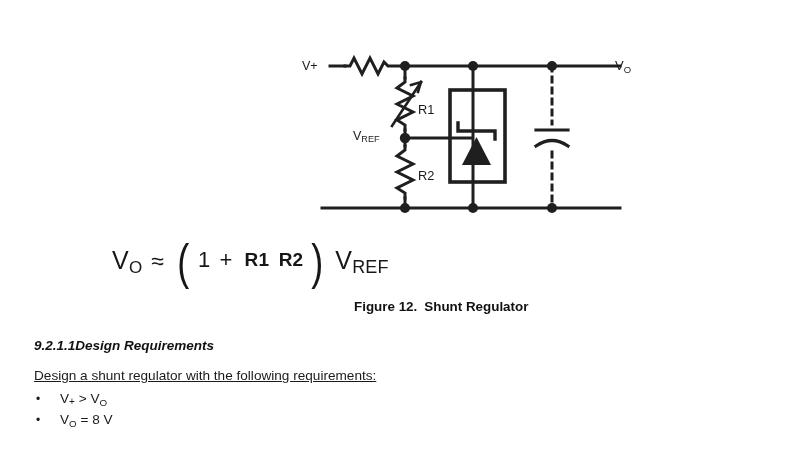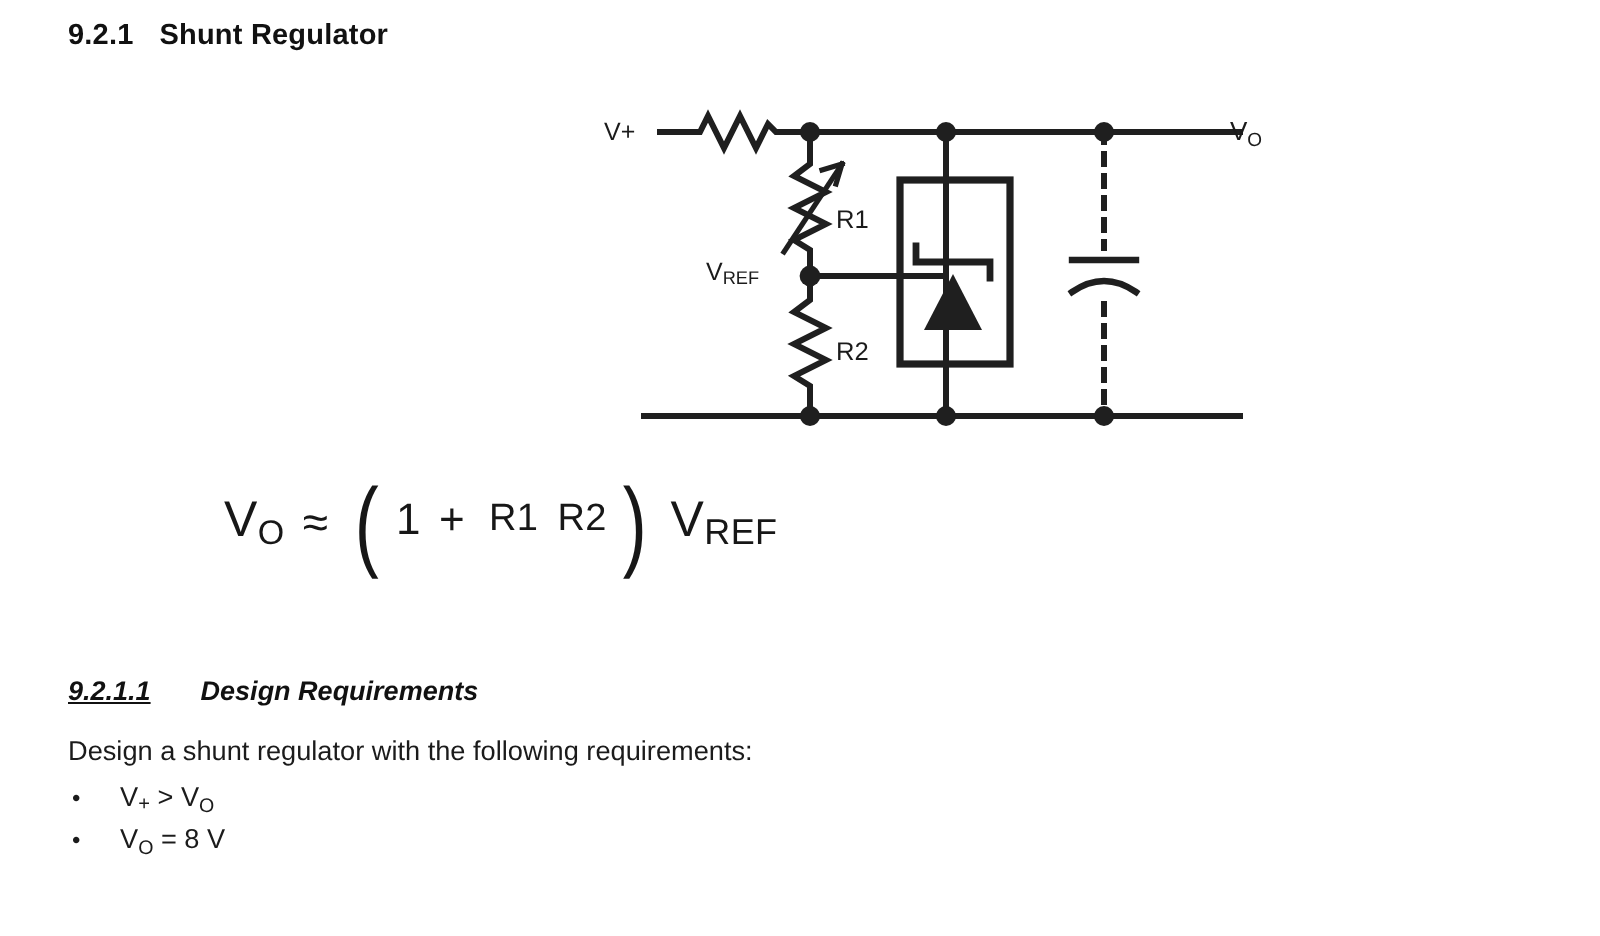--- a/index.html
+++ b/index.html
@@ -36,31 +36,31 @@
 
   .h-sub {
     position: absolute;
     left: 34px;
     top: 338px;
     font-size: 13.5px;
     font-weight: bold;
     font-style: italic;
     white-space: nowrap;
   }
-  .h-sub .num { margin-right: 25px; text-decoration: underline; }
+  .h-sub .num { margin-right: 0; }
 
   
   .body-line {
     position: absolute;
     left: 34px;
     font-size: 13.6px;
     color: #1b1b1b;
     white-space: nowrap;
   }
-  #intro-line { top: 368px; }
+  #intro-line { top: 368px; text-decoration: underline; }
   #select-line { top: 437px; }
 
   .bullet-row {
     position: absolute;
     left: 36px;
     font-size: 13.6px;
     color: #1b1b1b;
     white-space: nowrap;
     display: flex;
     align-items: baseline;
@@ -134,20 +134,21 @@
   .eq-one { font-size: 22px; margin-right: 9px; }
   .eq-plus { font-size: 22px; margin-right: 10px; }
   .frac {
     display: inline-flex;
     flex-direction: column;
     align-items: center;
     font-size: 19px;
     line-height: 1.12;
     position: relative;
     top: 0px;
+    font-weight: bold;
   }
   .frac .numer { padding: 0 2px 1px; }
   .frac .denom { padding: 1px 2px 0; }
   .frac .bar {
     width: 100%;
     min-width: 38px;
     height: 2.4px;
     background: #171717;
   }
   .eq-vref { margin-left: 9px; font-size: 25px; }
@@ -175,23 +176,20 @@
   #label-vo    { left: 325px; top: 18px; font-size: 13px; }
   #label-vref  { left: 63px;  top: 89px; font-size: 12.5px; }
   #label-r1    { left: 128px; top: 62px; font-size: 12.8px; }
   #label-r2    { left: 128px; top: 128px; font-size: 12.8px; }
 </style>
 </head>
 <body>
 
 <div class="page">
 
-  <div class="h-section">
-    <span class="num">9.2.1</span><span>Shunt Regulator</span>
-  </div>
 
   <div class="schematic">
     <svg width="370" height="190" viewBox="0 0 370 190" xmlns="http://www.w3.org/2000/svg">
       <g stroke="#1f1f1f" stroke-width="3" fill="none" stroke-linecap="square">
 
         <path d="M40 26 L 55 26"></path>
 
         <path d="M55 26 L 60 26 L 64 18 L 72 34 L 80 18 L 88 34 L 94 22 L 98 26 L 112 26" stroke-width="3" stroke-linejoin="miter"></path>
 
         <path d="M112 26 L 330 26"></path>
@@ -261,20 +259,23 @@
     <span class="term eq-plus">+</span>
     <span class="term frac">
       <span class="numer">R1</span>
       <span class="bar"></span>
       <span class="denom">R2</span>
     </span>
     <span class="term paren paren-r">)</span>
     <span class="term eq-vref"><span>V</span><sub>REF</sub></span>
   </div>
 
+  <div class="fig-caption">
+    <span class="fig-num">Figure 12.</span><span>Shunt Regulator</span>
+  </div>
 
   <div class="h-sub">
     <span class="num">9.2.1.1</span><span>Design Requirements</span>
   </div>
 
   <div class="body-line" id="intro-line">Design a shunt regulator with the following requirements:</div>
 
   <div class="bullet-row" id="bullet-0">
     <span class="bullet-dot">•</span>
     <span class="bullet-text"><span>V</span><sup class="plus">+</sup><span> &gt; V</span><sub>O</sub></span>

